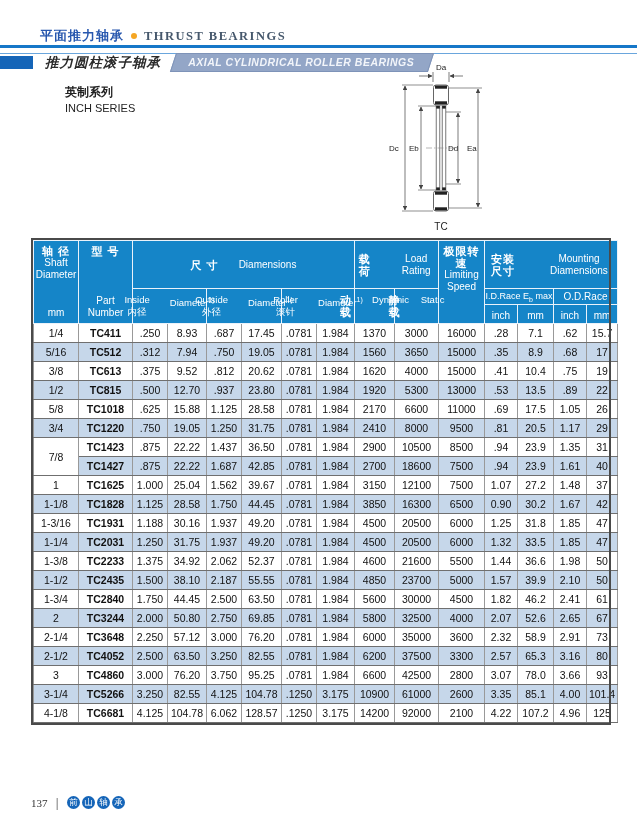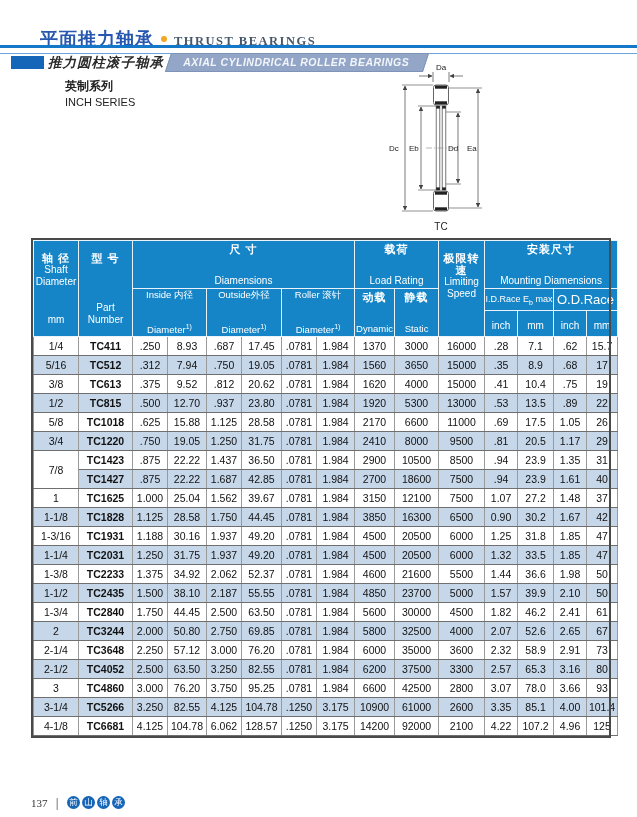--- a/index.html
+++ b/index.html
@@ -2,52 +2,52 @@
 <html><head>
 <meta charset="utf-8">
 <style>
   html,body{margin:0;padding:0;background:#fff;}
   body{width:637px;height:817px;position:relative;overflow:hidden;
        font-family:"Liberation Sans",sans-serif;color:#1a1a1a;}
   .page{position:absolute;inset:0;background:#fff;}
 
   
   .hdr-line1{position:absolute;left:40px;top:27px;display:flex;align-items:baseline;gap:7px;white-space:nowrap;}
-  .hdr-cn{font-size:18px;font-weight:bold;color:#2757ae;letter-spacing:1px;}
+  .hdr-cn{font-size:13px;font-weight:bold;color:#2757ae;letter-spacing:1px;}
   .hdr-dot{width:6px;height:6px;border-radius:50%;background:#f5a623;align-self:center;}
   .hdr-en{font-family:"Liberation Serif",serif;font-size:12.5px;font-weight:bold;color:#46586c;letter-spacing:1.5px;}
   .rule{position:absolute;left:0;top:45px;width:637px;height:5px;
         border-top:3px solid #1577c8;border-bottom:1px solid #6aa6dd;}
-  .hdr-line2{position:absolute;left:0;top:53px;display:flex;align-items:center;gap:4px;white-space:nowrap;padding-left:11px;}
+  .hdr-line2{position:absolute;left:0;top:53px;display:flex;align-items:center;gap:12px;white-space:nowrap;}
   .blue-block{width:33px;height:13px;background:#1565b8;}
   .sub-cn{font-size:13.5px;font-weight:bold;font-style:italic;color:#2b2b2b;letter-spacing:1px;}
   .badge{background:#93a6c7;color:#f2f5fa;font-size:10.5px;font-style:italic;font-weight:bold;
          letter-spacing:.5px;padding:2px 16px 3px 14px;transform:skewX(-18deg);border:1px solid #7e93b8;}
   .badge > span{display:inline-block;transform:skewX(18deg);}
 
-  .series{position:absolute;left:65px;top:78px;line-height:16px;}
+  .series{position:absolute;left:65px;top:84px;line-height:16px;}
   .series .cn{font-size:12px;font-weight:bold;color:#222;}
   .series .en{font-size:11px;color:#222;}
 
   
   .diagram{position:absolute;left:378px;top:60px;width:130px;height:178px;}
   .diagram text{font-size:8px;fill:#222;font-family:"Liberation Sans",sans-serif;}
   .diagram .cap{font-size:10px;}
 
   
   .tbl-wrap{position:absolute;left:33px;top:240px;width:576px;outline:2px solid #4a4a4a;}
   table{border-collapse:collapse;table-layout:fixed;width:576px;}
   thead th{background:#1585c8;color:#fff;border:1px solid #eaf2fa;font-weight:normal;
            padding:0;vertical-align:middle;}
   .cnh{font-size:11px;font-weight:bold;letter-spacing:1px;}
   .enh{font-size:10px;}
   .enh-s{font-size:9.5px;}
   .th-col{display:flex;flex-direction:column;justify-content:space-between;height:100%;
           box-sizing:border-box;padding:4px 1px;line-height:12px;}
-  .th-mid{display:flex;flex-direction:column;justify-content:center;line-height:12px;gap:20px;}
+  .th-mid{display:flex;flex-direction:row;justify-content:center;line-height:12px;gap:20px;}
   tbody td{border-left:1px solid #999;border-right:1px solid #999;
            border-top:1px solid #6f6f6f;border-bottom:1px solid #6f6f6f;
            text-align:center;font-size:10.5px;height:18px;padding:0 1px;color:#111;}
   tbody tr.alt td{background:#c6d7ea;}
   td.col-part{font-weight:bold;}
   td.merged{background:#fff !important;}
   sup{font-size:7px;}
   sub{font-size:7px;}
 
   
@@ -230,21 +230,21 @@
           <th rowspan="2">
             <div class="th-mid">
               <div class="cnh">静载</div>
               <div class="enh-s">Static</div>
             </div>
           </th>
           <th colspan="2">
             <div class="enh-s" style="font-size:9px"><span>I.D.Race E</span><sub>b</sub><span> max</span></div>
           </th>
           <th colspan="2">
-            <div class="enh-s" style="font-size:13px">O.D.Race</div>
+            <div class="enh-s" style="font-size:10px">O.D.Race</div>
           </th>
         </tr>
         <tr style="height:18px">
           <th><span class="enh">inch</span></th>
           <th><span class="enh">mm</span></th>
           <th><span class="enh">inch</span></th>
           <th><span class="enh">mm</span></th>
         </tr>
       </thead>
       <tbody>

